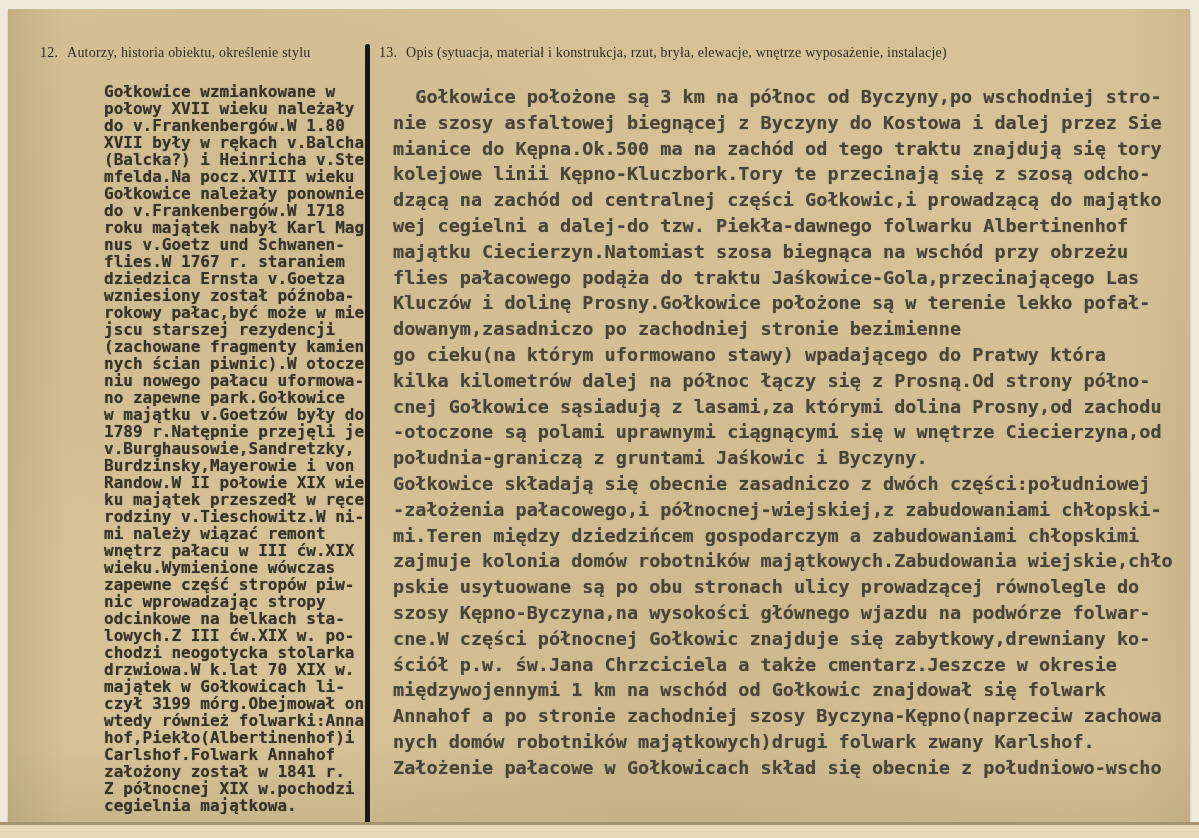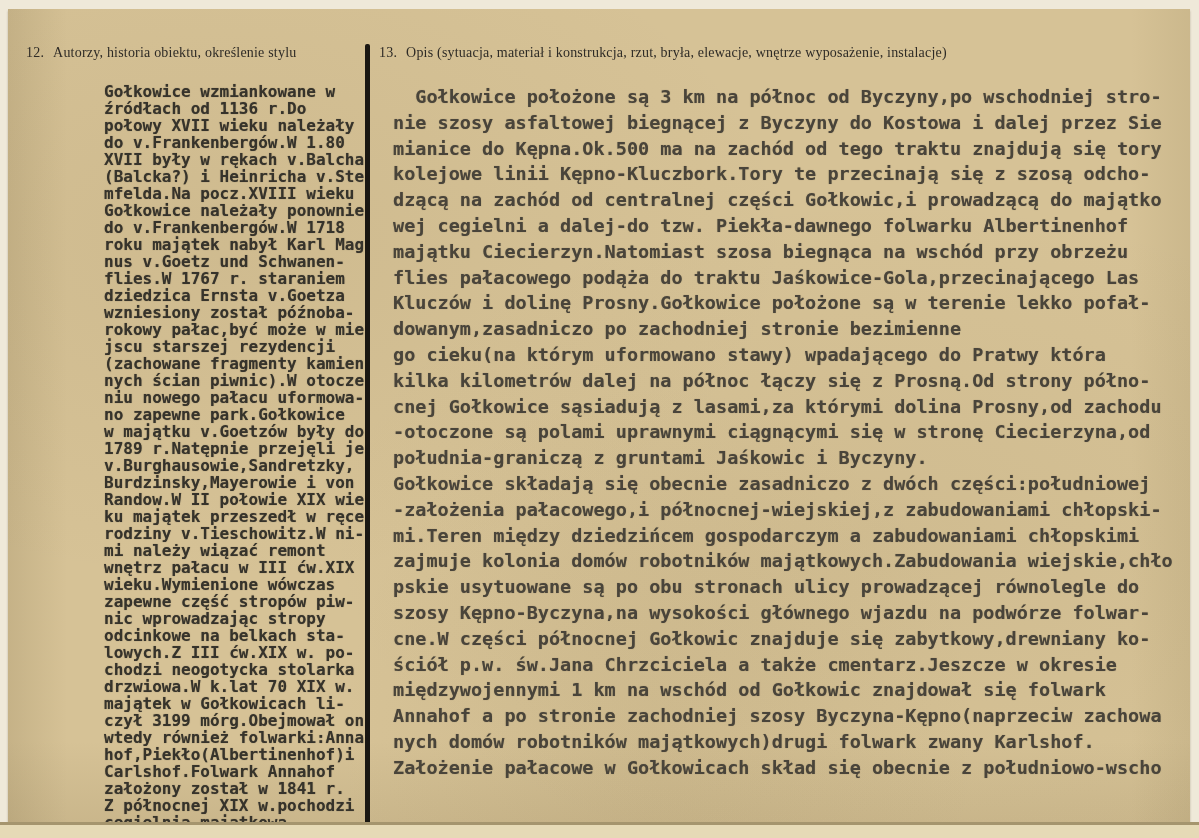--- a/index.html
+++ b/index.html
@@ -26,21 +26,21 @@
     background:#e6dab6;
     border-top:3px solid #a5956e;
   }
   
   .form-caption {
     position:absolute; top:36px;
     font-family:"Liberation Serif", serif;
     font-size:14px; color:#2e2b26; letter-spacing:0.2px;
     white-space:nowrap;
   }
-  .caption-12 { left:18px; }
+  .caption-12 { left:32px; }
   .caption-13 { left:371px; }
   .form-caption .num { display:inline-block; margin-right:9px; }
   
   .divider {
     position:absolute; left:357px; top:35px; width:5px; height:786px;
     background:#1a1712; border-radius:2px;
   }
   
   .tw-block { position:absolute; }
   .tw-line { white-space:pre; }
@@ -69,21 +69,20 @@
     </div>
 
     <div class="form-caption caption-13">
       <span class="num">13.</span><span>Opis (sytuacja, materiał i konstrukcja, rzut, bryła, elewacje, wnętrze wyposażenie, instalacje)</span>
     </div>
 
     <div class="divider"></div>
 
     <div class="tw-block left-col">
         <div class="tw-line">Gołkowice wzmiankowane w</div>
-        <div class="tw-line">źródłach od 1136 r.Do</div>
         <div class="tw-line">połowy XVII wieku należały</div>
         <div class="tw-line">do v.Frankenbergów.W 1.80</div>
         <div class="tw-line">XVII były w rękach v.Balcha</div>
         <div class="tw-line">(Balcka?) i Heinricha v.Ste</div>
         <div class="tw-line">mfelda.Na pocz.XVIII wieku</div>
         <div class="tw-line">Gołkowice należały ponownie</div>
         <div class="tw-line">do v.Frankenbergów.W 1718</div>
         <div class="tw-line">roku majątek nabył Karl Mag</div>
         <div class="tw-line">nus v.Goetz und Schwanen-</div>
         <div class="tw-line">flies.W 1767 r. staraniem</div>
@@ -128,21 +127,21 @@
         <div class="tw-line">kolejowe linii Kępno-Kluczbork.Tory te przecinają się z szosą odcho-</div>
         <div class="tw-line">dzącą na zachód od centralnej części Gołkowic,i prowadzącą do majątko</div>
         <div class="tw-line">wej cegielni a dalej-do tzw. Piekła-dawnego folwarku Albertinenhof</div>
         <div class="tw-line">majątku Ciecierzyn.Natomiast szosa biegnąca na wschód przy obrzeżu</div>
         <div class="tw-line">flies pałacowego podąża do traktu Jaśkowice-Gola,przecinającego Las</div>
         <div class="tw-line">Kluczów i dolinę Prosny.Gołkowice położone są w terenie lekko pofał-</div>
         <div class="tw-line">dowanym,zasadniczo po zachodniej stronie bezimienne</div>
         <div class="tw-line">go cieku(na którym uformowano stawy) wpadającego do Pratwy która</div>
         <div class="tw-line">kilka kilometrów dalej na północ łączy się z Prosną.Od strony półno-</div>
         <div class="tw-line">cnej Gołkowice sąsiadują z lasami,za którymi dolina Prosny,od zachodu</div>
-        <div class="tw-line">-otoczone są polami uprawnymi ciągnącymi się w stronę Ciecierzyna,od</div>
+        <div class="tw-line">-otoczone są polami uprawnymi ciągnącymi się w wnętrze Ciecierzyna,od</div>
         <div class="tw-line">południa-graniczą z gruntami Jaśkowic i Byczyny.</div>
         <div class="tw-line">Gołkowice składają się obecnie zasadniczo z dwóch części:południowej</div>
         <div class="tw-line">-założenia pałacowego,i północnej-wiejskiej,z zabudowaniami chłopski-</div>
         <div class="tw-line">mi.Teren między dziedzińcem gospodarczym a zabudowaniami chłopskimi</div>
         <div class="tw-line">zajmuje kolonia domów robotników majątkowych.Zabudowania wiejskie,chło</div>
         <div class="tw-line">pskie usytuowane są po obu stronach ulicy prowadzącej równolegle do</div>
         <div class="tw-line">szosy Kępno-Byczyna,na wysokości głównego wjazdu na podwórze folwar-</div>
         <div class="tw-line">cne.W części północnej Gołkowic znajduje się zabytkowy,drewniany ko-</div>
         <div class="tw-line">ściół p.w. św.Jana Chrzciciela a także cmentarz.Jeszcze w okresie</div>
         <div class="tw-line">międzywojennymi 1 km na wschód od Gołkowic znajdował się folwark</div>

